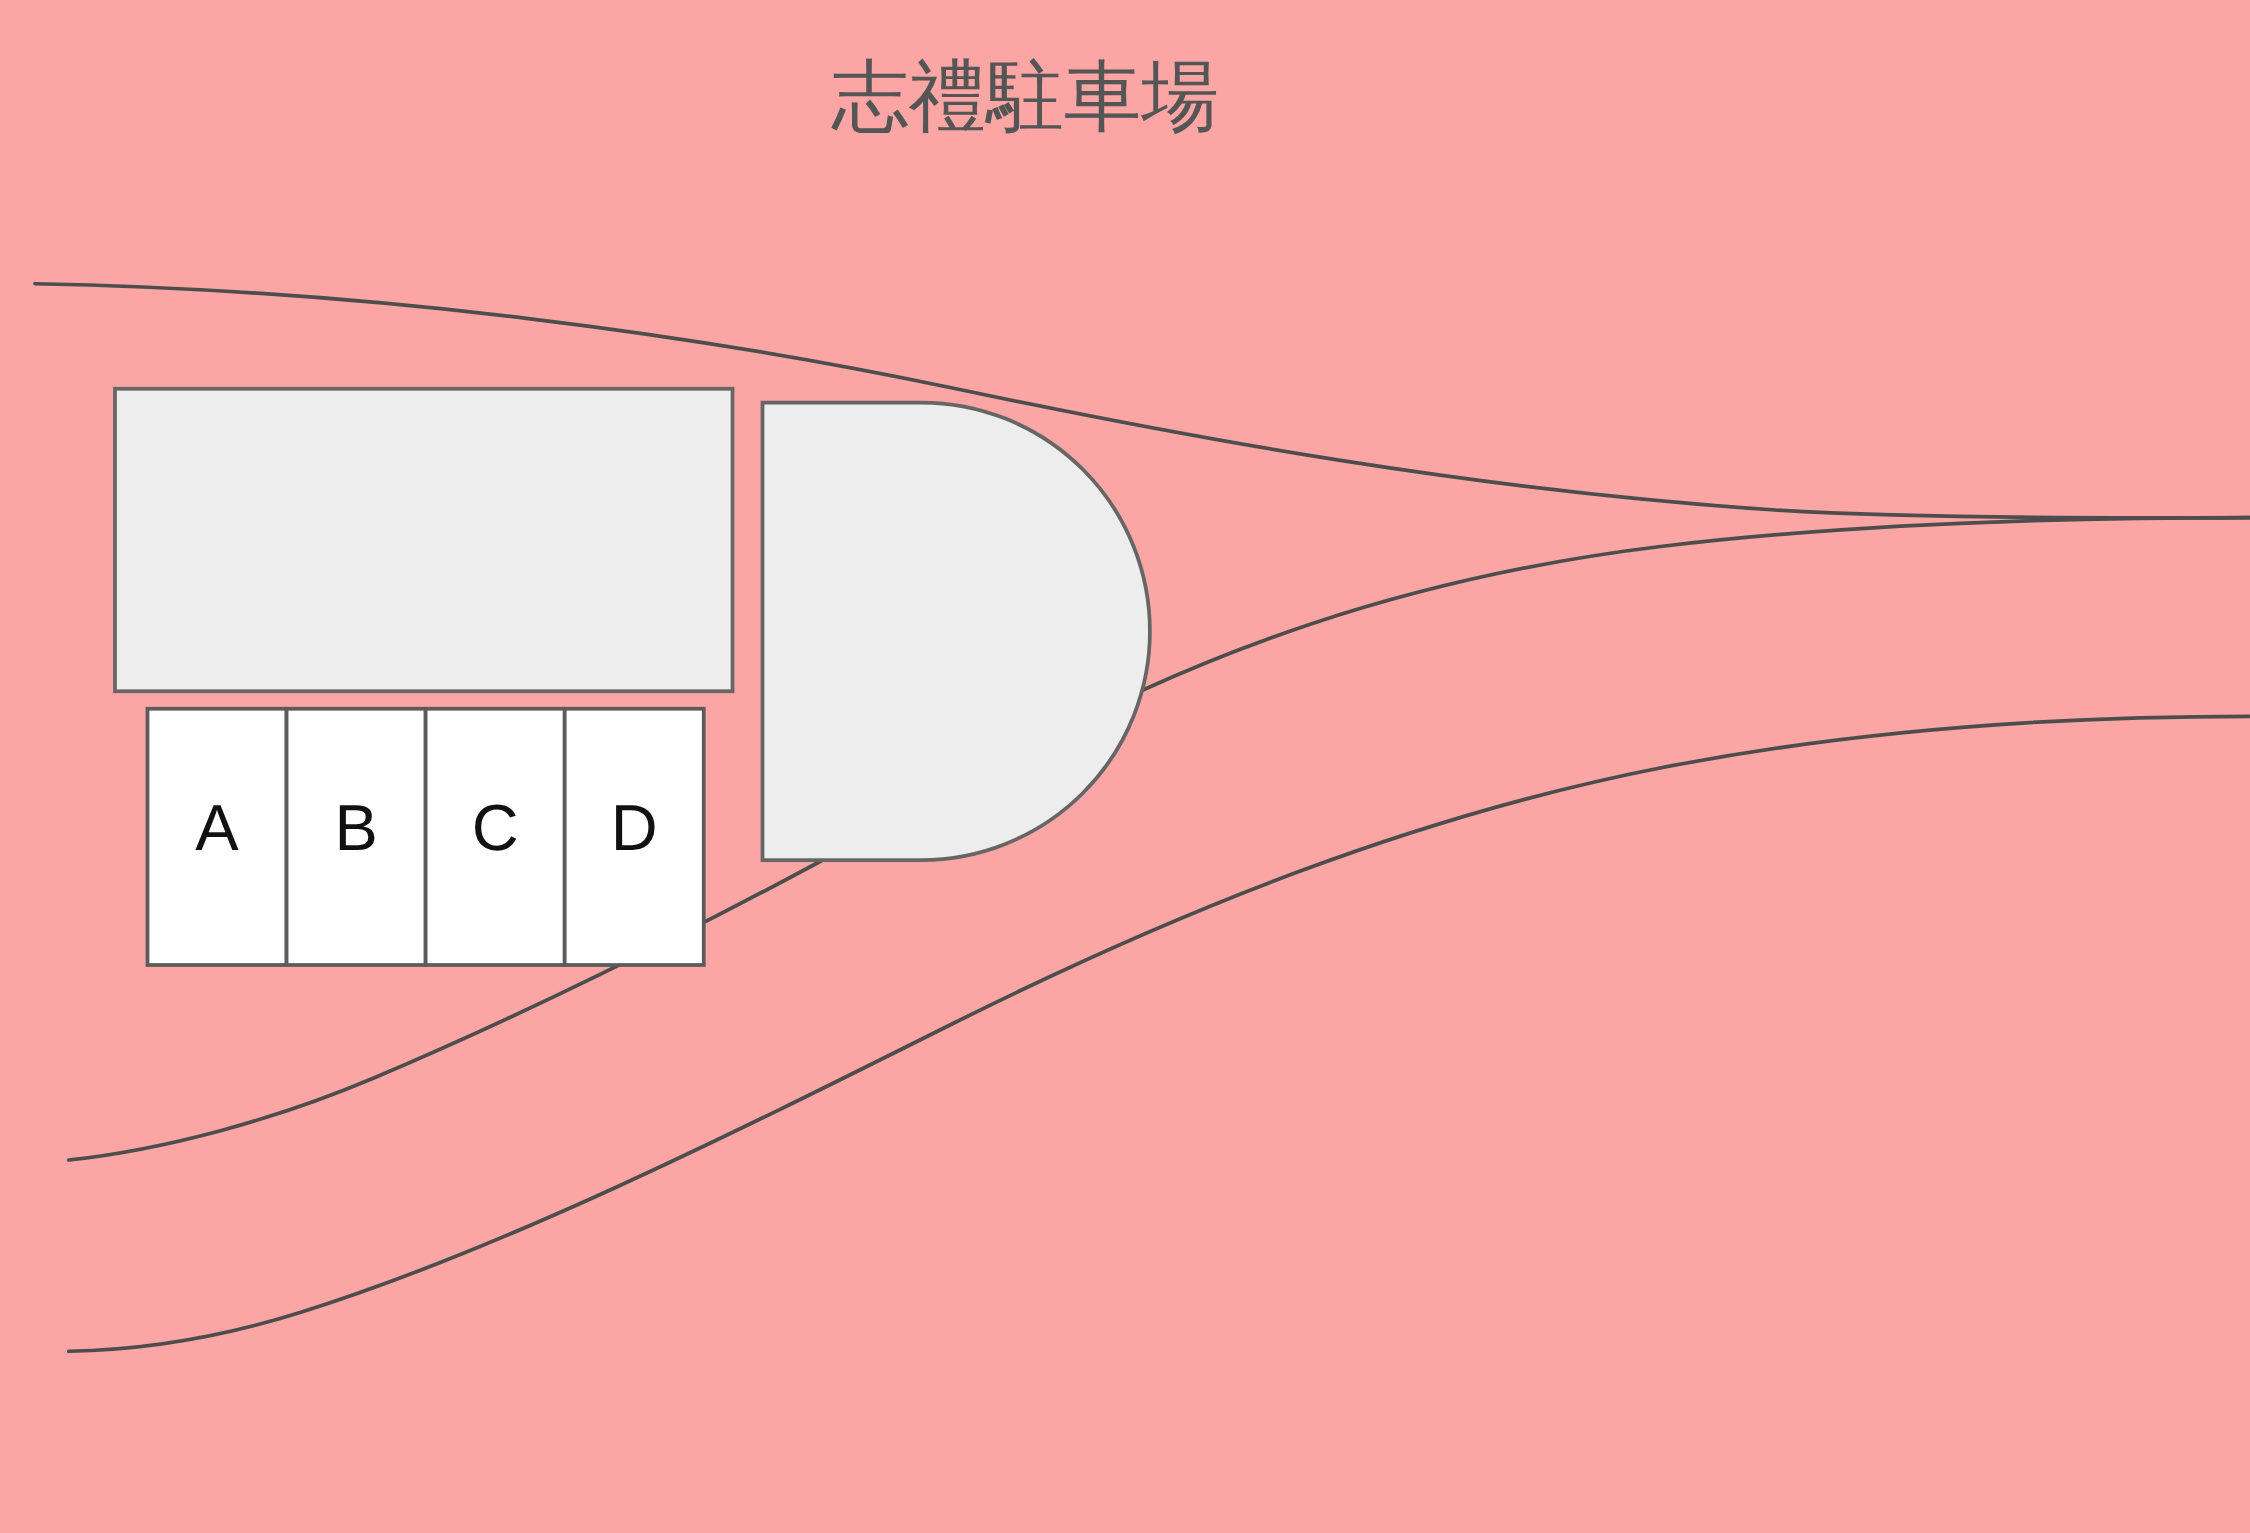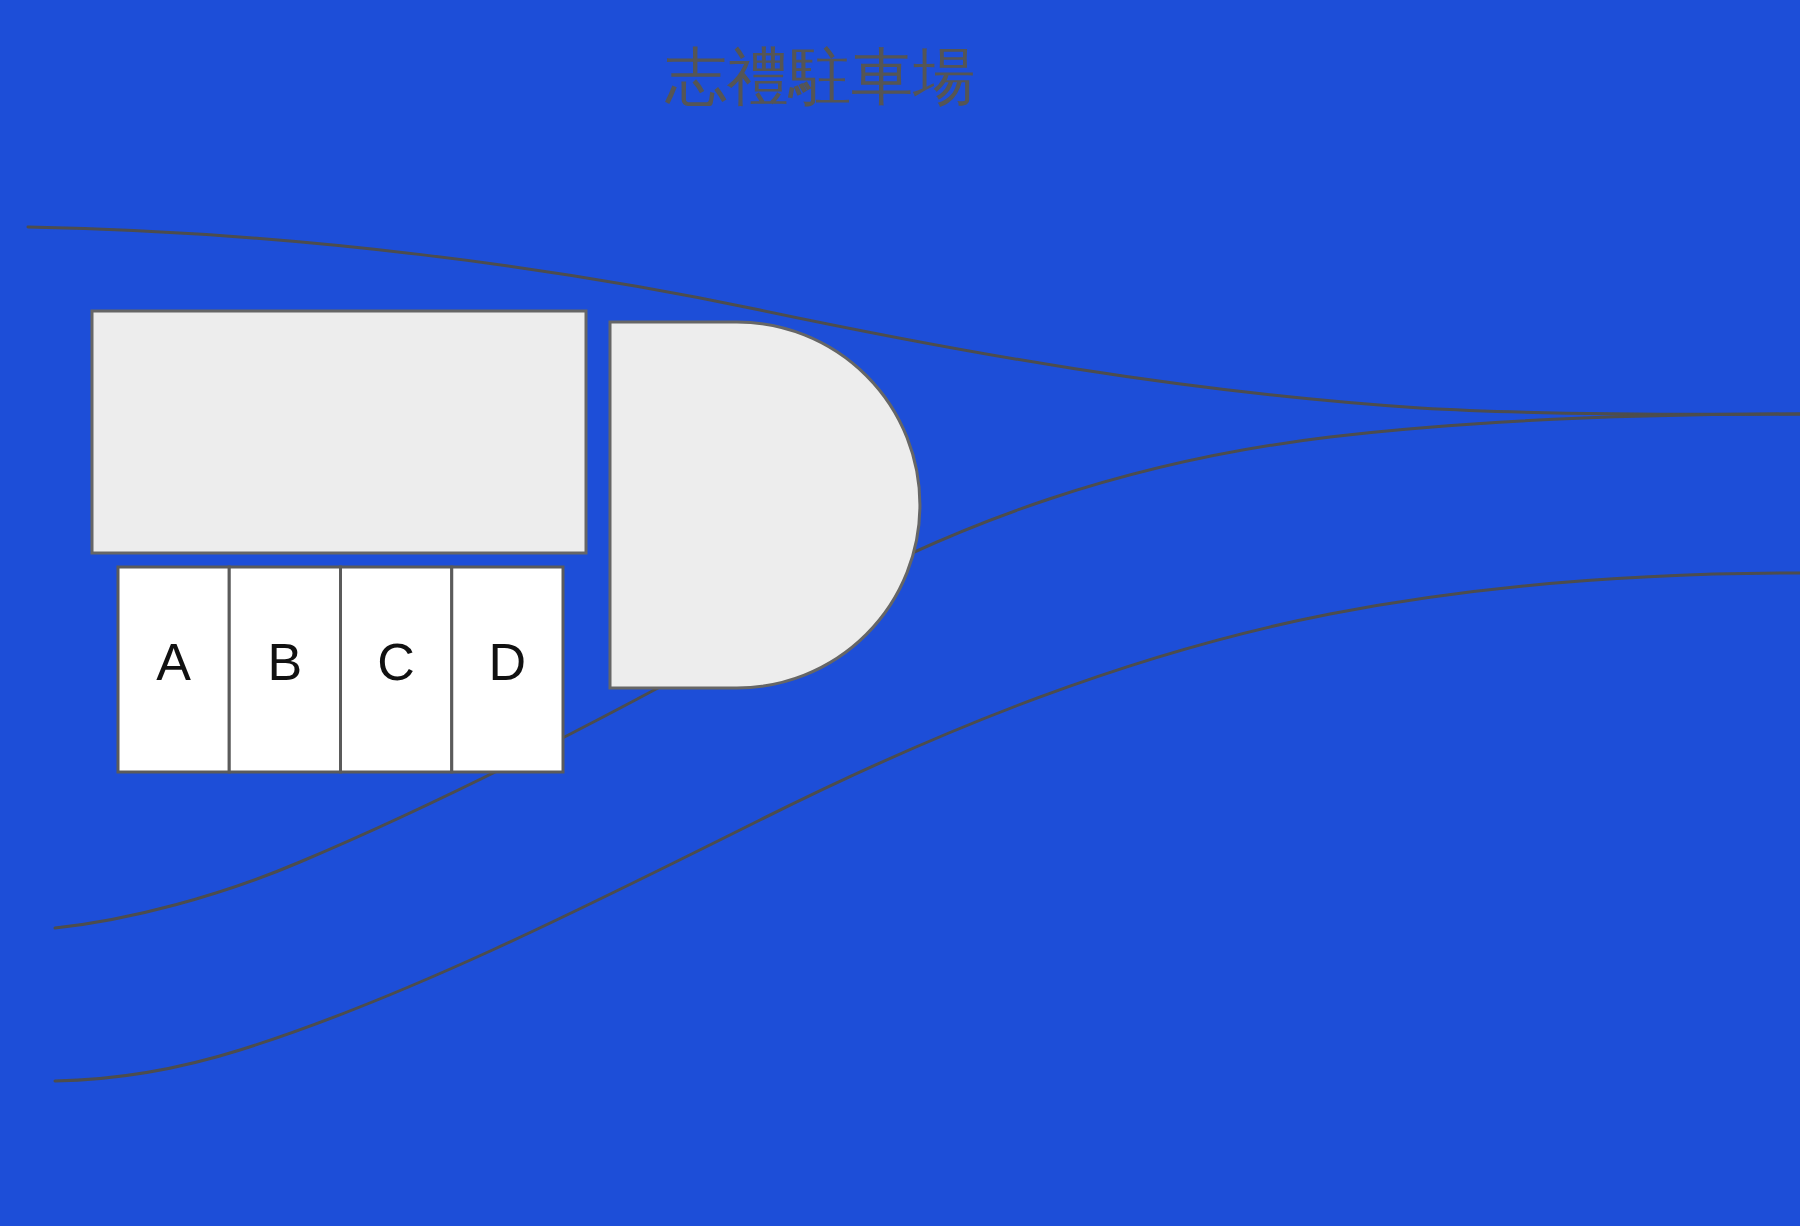--- a/index.html
+++ b/index.html
@@ -14,21 +14,21 @@
     font-family: "Liberation Sans", "DejaVu Sans", sans-serif;
     overflow: hidden;
     position: relative;
   }
   #map-root {
     position: absolute;
     left: 0;
     top: 0;
     width: 1800px;
     height: 1226px;
-    background: #1d4ed8;
+    background: #fca5a5;
   }
   #map-svg {
     display: block;
     width: 1800px;
     height: 1226px;
   }
   .map-title {
     fill: #555555;
     font-family: "DejaVu Sans", "Liberation Sans", sans-serif;
     font-size: 62px;

